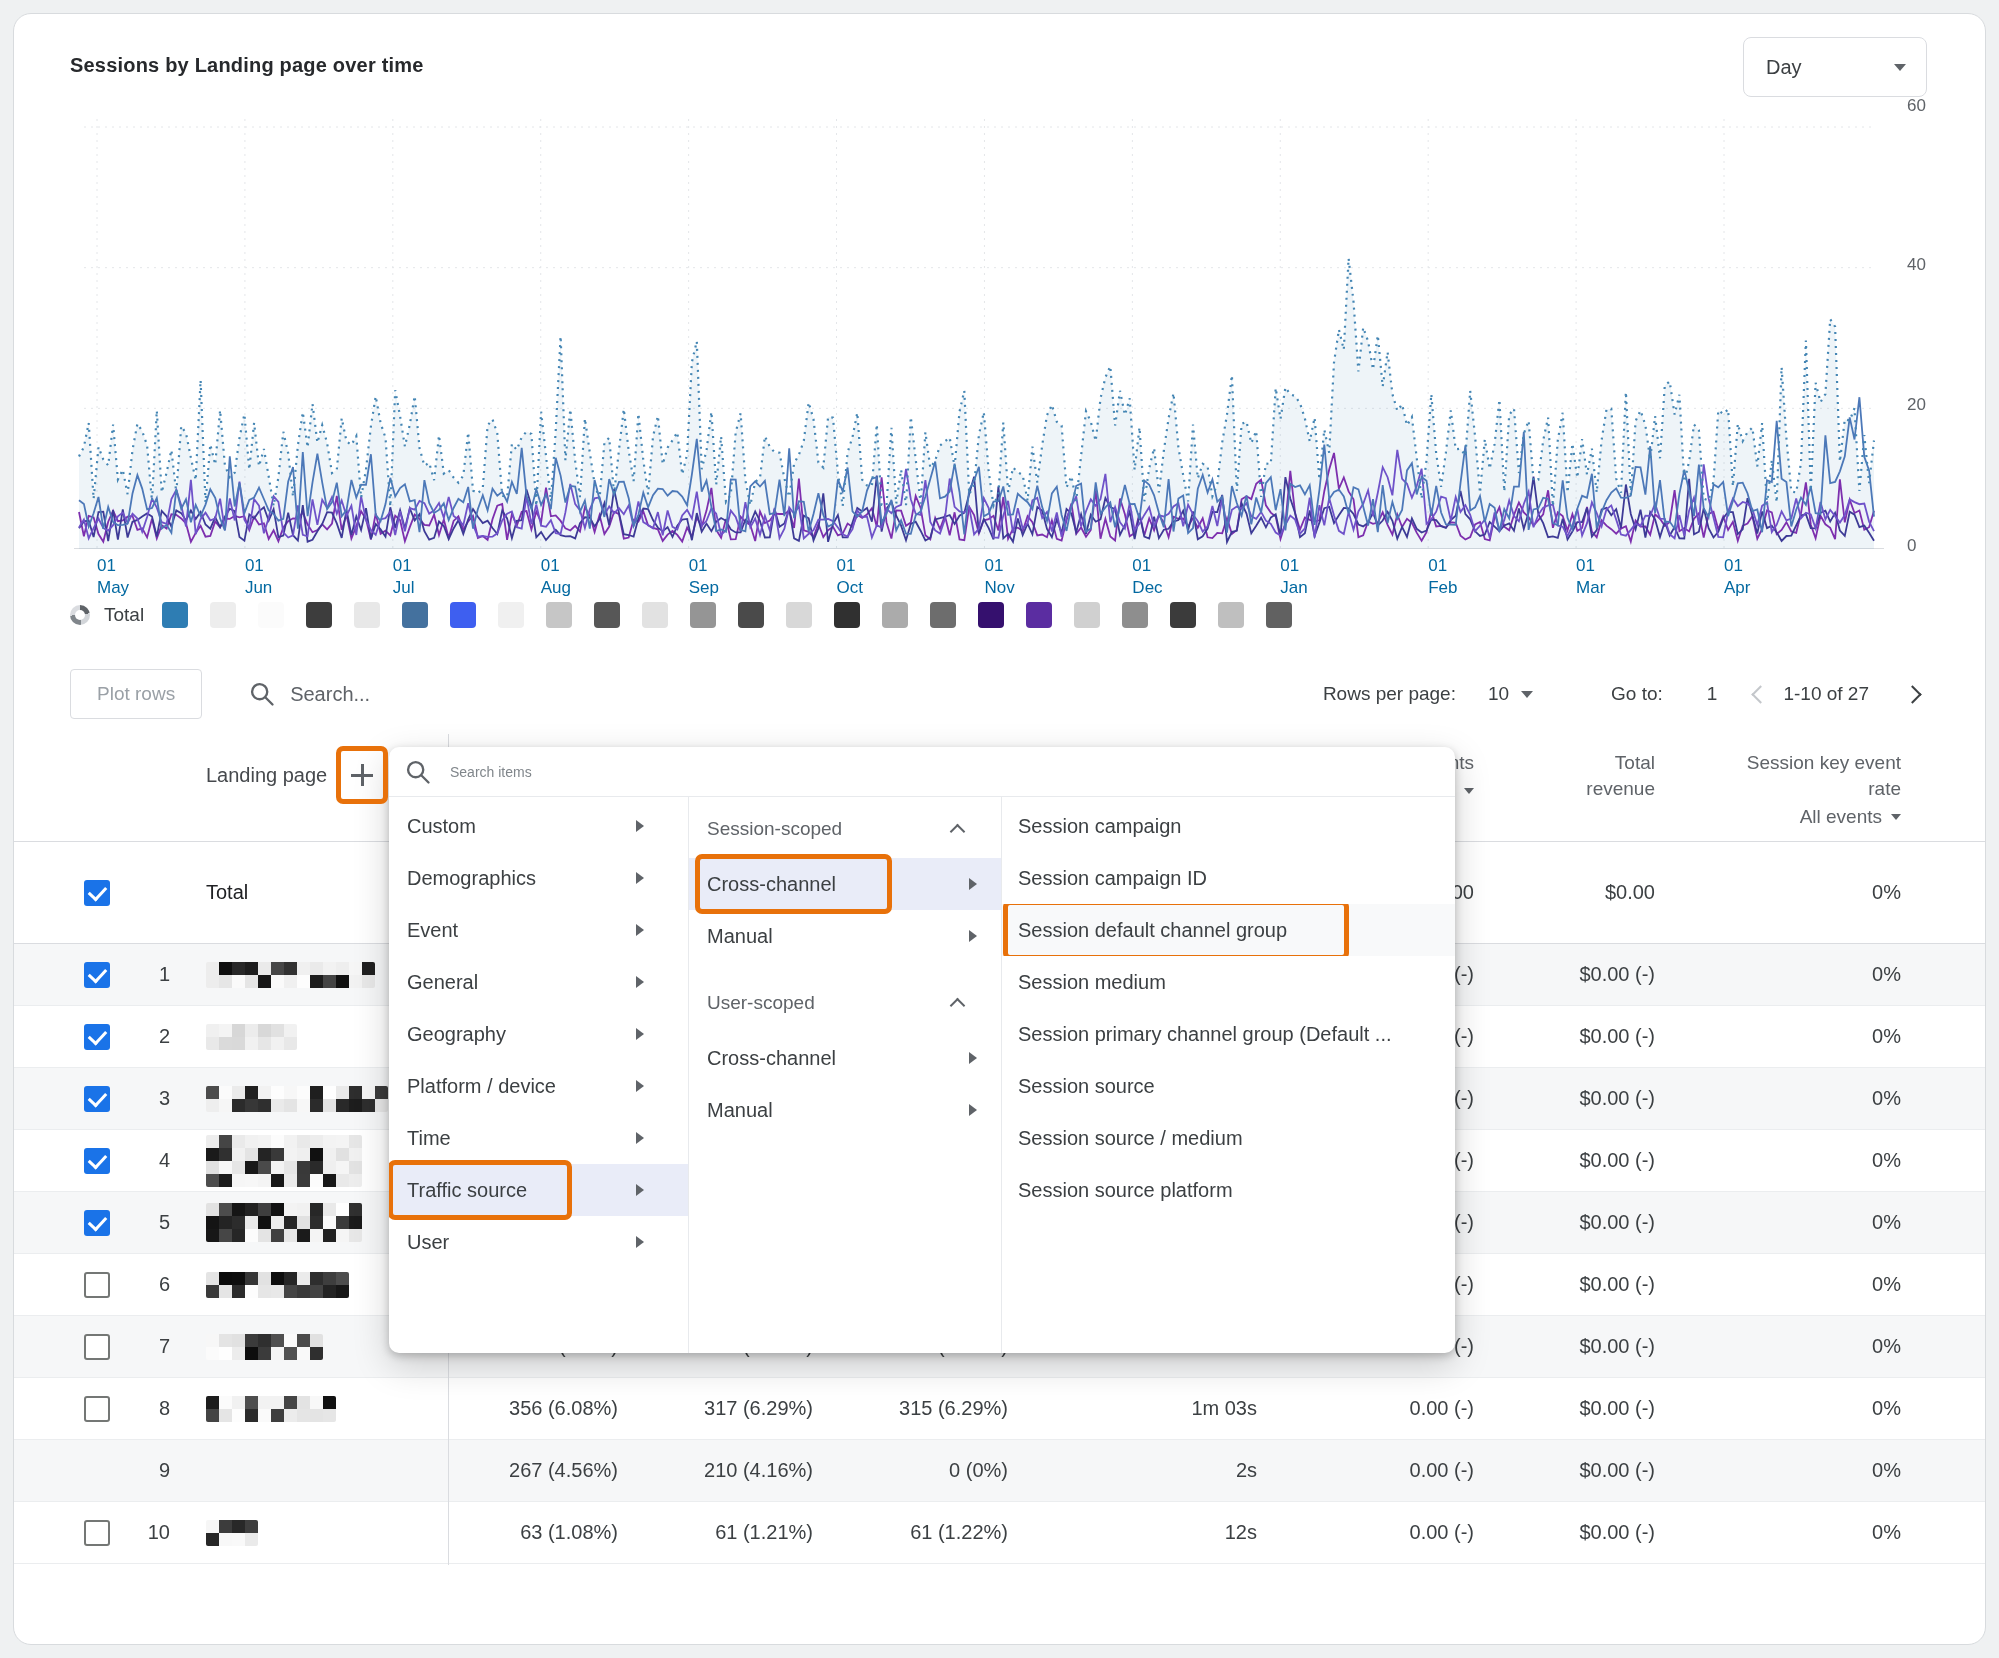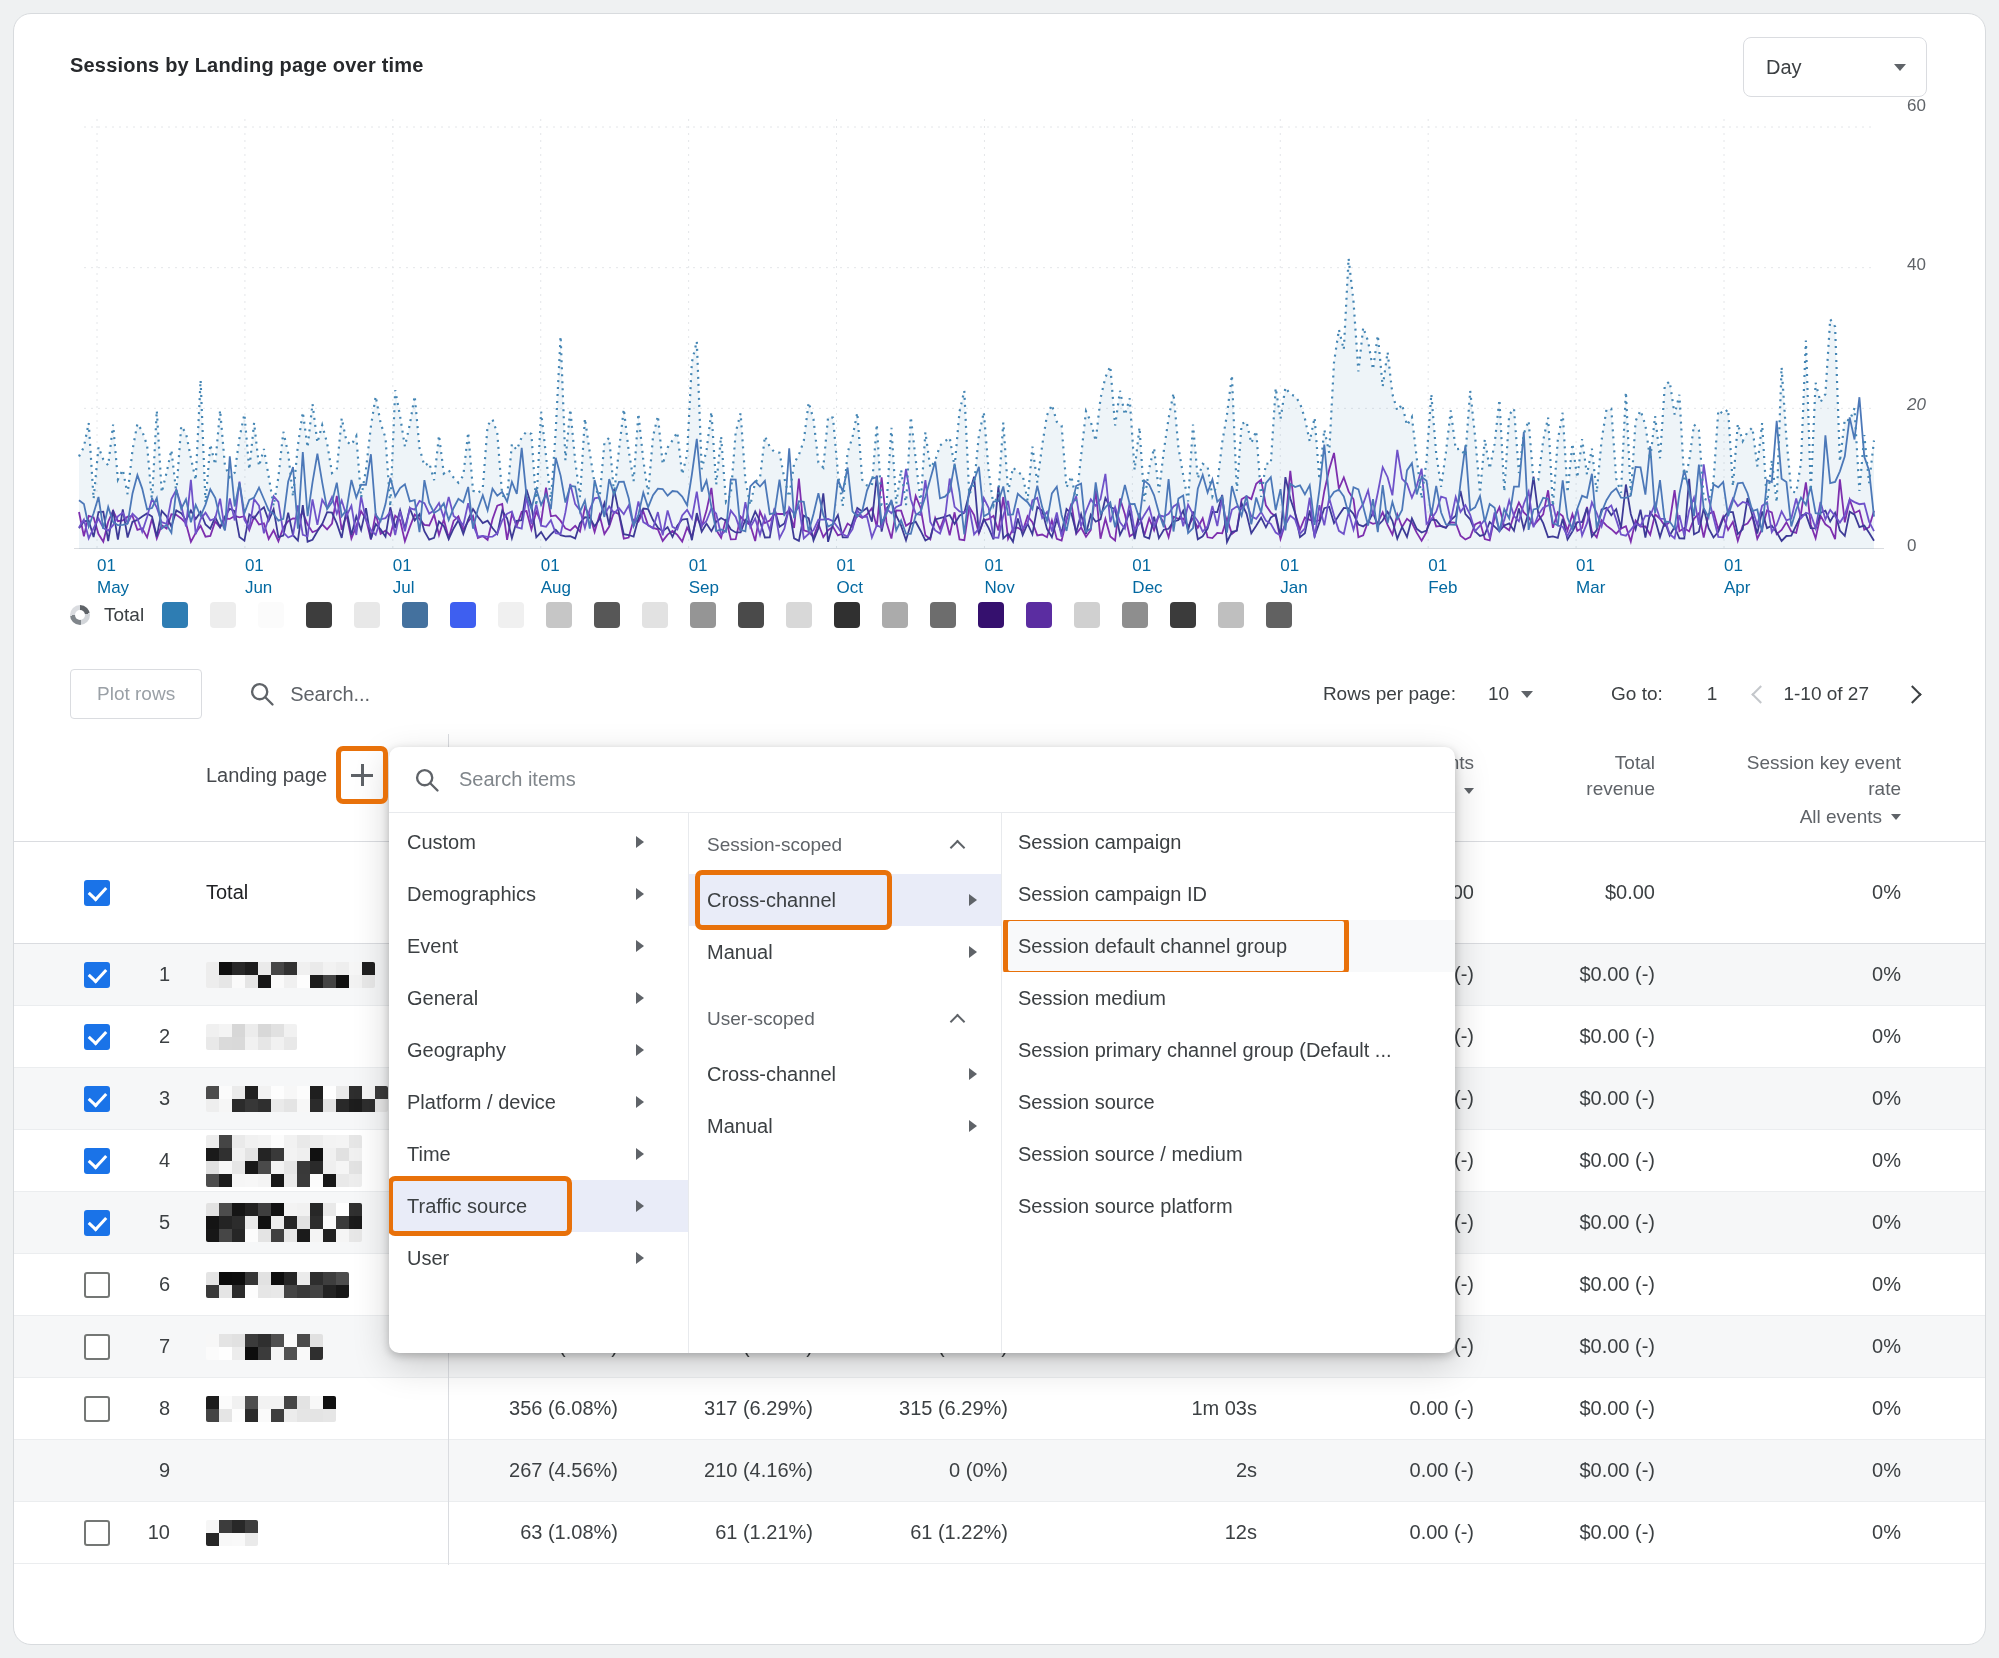--- a/index.html
+++ b/index.html
@@ -73,21 +73,21 @@
   .cb.ind::after{content:"";position:absolute;left:5px;top:11px;width:16px;height:4px;background:#fff;border-radius:1px}
 
   
   .pluswrap{position:relative;margin-left:20px;display:inline-flex}
   .plus-btn{width:30px;height:30px;position:relative;cursor:pointer}
   .plus-btn::before{content:"";position:absolute;left:13.5px;top:4px;width:3px;height:22px;background:#5f6368}
   .plus-btn::after{content:"";position:absolute;left:4px;top:13.5px;width:22px;height:3px;background:#5f6368}
 
   
   .menu{position:absolute;left:375px;top:733px;width:1066px;height:606px;background:#fff;border-radius:10px;box-shadow:0 3px 8px rgba(0,0,0,.22),0 12px 36px rgba(0,0,0,.18);z-index:10;display:flex;flex-direction:column;overflow:hidden}
-  .menu-search{height:66px;flex:none;display:flex;align-items:center;gap:18px;padding:0 24px;border-bottom:1px solid #e8eaed;color:#80868b;font-size:20px;cursor:text}
+  .menu-search{height:50px;flex:none;display:flex;align-items:center;gap:18px;padding:0 15px;border-bottom:1px solid #e8eaed;color:#80868b;font-size:14px;cursor:text}
   .panels{flex:1;display:flex;min-height:0}
   .pnl{padding-top:3px}
   .p1{width:300px;border-right:1px solid #e8eaed}
   .p2{width:313px;border-right:1px solid #e8eaed}
   .p3{flex:1}
   .mi{height:52px;display:flex;align-items:center;padding:0 44px 0 18px;font-size:20px;color:#3c4043;position:relative;white-space:nowrap;cursor:pointer}
   .p2 .mi{padding-right:24px}
   .p3 .mi{padding:0 16px;overflow:hidden}
   .mi .lbl{flex:1;overflow:hidden;text-overflow:ellipsis}
   .mi.sel{background:#e9ecf8}
@@ -136,21 +136,21 @@
       <polygon points="5.0,343.4 9.9,333.9 14.7,310.0 19.6,385.9 24.5,334.0 29.3,346.5 34.2,352.4 39.1,311.6 43.9,366.6 48.8,356.7 53.6,381.2 58.5,337.0 63.4,310.7 68.2,318.1 73.1,332.4 78.0,388.3 82.8,297.5 87.7,379.4 92.6,359.6 97.4,337.0 102.3,379.7 107.2,313.0 112.0,320.3 116.9,344.8 121.7,367.2 126.6,267.1 131.5,389.4 136.3,331.3 141.2,351.6 146.1,297.2 150.9,352.5 155.8,364.2 160.7,359.6 165.5,324.8 170.4,301.2 175.3,356.6 180.1,309.8 185.0,353.3 189.9,336.0 194.7,363.5 199.6,393.0 204.4,364.1 209.3,318.8 214.2,340.2 219.0,383.6 223.9,332.5 228.8,299.1 233.6,334.4 238.5,290.8 243.4,329.7 248.2,312.2 253.1,330.1 258.0,360.0 262.8,356.7 267.7,305.2 272.5,328.4 277.4,332.0 282.3,323.1 287.1,384.7 292.0,356.3 296.9,313.4 301.7,283.3 306.6,310.1 311.5,324.8 316.3,393.7 321.2,277.3 326.1,303.3 330.9,333.5 335.8,311.6 340.7,282.9 345.5,335.1 350.4,352.7 355.2,349.8 360.1,367.2 365.0,322.3 369.8,360.5 374.7,357.1 379.6,364.6 384.4,369.7 389.3,362.6 394.2,319.4 399.0,377.6 403.9,380.4 408.8,374.8 413.6,312.5 418.5,306.3 423.3,320.5 428.2,382.7 433.1,384.2 437.9,330.9 442.8,336.9 447.7,324.2 452.5,318.6 457.4,320.9 462.3,393.0 467.1,298.7 472.0,342.6 476.9,388.3 481.7,318.1 486.6,223.2 491.4,347.3 496.3,296.3 501.2,348.2 506.0,384.1 510.9,305.4 515.8,339.6 520.6,371.0 525.5,386.2 530.4,329.8 535.2,324.8 540.1,380.8 545.0,336.8 549.8,296.0 554.7,337.8 559.6,368.3 564.4,300.7 569.3,347.1 574.1,381.3 579.0,323.7 583.9,302.8 588.7,351.3 593.6,334.6 598.5,327.3 603.3,319.2 608.2,361.4 613.1,341.3 617.9,249.0 622.8,228.3 627.7,356.1 632.5,337.6 637.4,298.7 642.2,371.7 647.1,323.4 652.0,388.9 656.8,381.7 661.7,319.3 666.6,300.3 671.4,367.5 676.3,392.2 681.2,369.0 686.0,365.0 690.9,323.3 695.8,333.7 700.6,339.4 705.5,339.8 710.4,365.5 715.2,384.0 720.1,350.4 724.9,341.8 729.8,327.8 734.7,289.4 739.5,306.3 744.4,349.6 749.3,354.5 754.1,303.9 759.0,304.6 763.9,359.7 768.7,393.1 773.6,339.4 778.5,324.1 783.3,299.7 788.2,366.7 793.0,372.4 797.9,373.0 802.8,311.4 807.6,391.7 812.5,392.6 817.4,314.7 822.2,390.8 827.1,356.6 832.0,392.2 836.8,304.0 841.7,346.3 846.6,390.6 851.4,319.2 856.3,354.9 861.2,347.5 866.0,332.7 870.9,328.4 875.7,324.6 880.6,353.9 885.5,298.7 890.3,277.8 895.2,381.3 900.1,371.9 904.9,322.0 909.8,299.1 914.7,358.6 919.5,392.6 924.4,380.7 929.3,309.4 934.1,379.0 939.0,354.5 943.8,359.1 948.7,362.2 953.6,387.8 958.4,333.7 963.3,369.5 968.2,332.2 973.0,302.1 977.9,291.8 982.8,308.8 987.6,312.6 992.5,374.5 997.4,363.2 1002.2,388.1 1007.1,342.8 1012.0,298.3 1016.8,308.8 1021.7,328.0 1026.5,285.5 1031.4,264.3 1036.3,253.2 1041.1,312.5 1046.0,277.8 1050.9,302.0 1055.7,285.4 1060.6,356.9 1065.5,314.3 1070.3,388.3 1075.2,355.1 1080.1,335.0 1084.9,379.3 1089.8,338.0 1094.6,305.2 1099.5,280.1 1104.4,334.4 1109.2,362.3 1114.1,388.4 1119.0,311.6 1123.8,365.4 1128.7,350.8 1133.6,353.6 1138.4,383.2 1143.3,371.2 1148.2,329.4 1153.0,301.6 1157.9,262.2 1162.8,378.0 1167.6,310.9 1172.5,308.6 1177.3,330.1 1182.2,317.9 1187.1,383.9 1191.9,350.6 1196.8,350.9 1201.7,275.0 1206.5,305.9 1211.4,274.4 1216.3,281.4 1221.1,283.0 1226.0,290.3 1230.9,305.5 1235.7,328.3 1240.6,304.6 1245.4,366.7 1250.3,316.6 1255.2,339.7 1260.0,249.5 1264.9,216.5 1269.8,236.6 1274.6,145.4 1279.5,188.6 1284.4,258.5 1289.2,214.5 1294.1,228.2 1299.0,256.5 1303.8,222.2 1308.7,273.5 1313.6,239.1 1318.4,281.1 1323.3,297.7 1328.1,291.3 1333.0,312.4 1337.9,304.0 1342.7,344.8 1347.6,385.8 1352.5,347.3 1357.3,281.1 1362.2,340.6 1367.1,373.9 1371.9,339.5 1376.8,297.4 1381.7,336.3 1386.5,335.6 1391.4,342.6 1396.2,277.8 1401.1,323.6 1406.0,380.0 1410.8,326.3 1415.7,355.8 1420.6,330.9 1425.4,286.6 1430.3,378.6 1435.2,301.9 1440.0,295.6 1444.9,360.0 1449.8,320.8 1454.6,307.7 1459.5,367.6 1464.3,366.7 1469.2,327.3 1474.1,304.5 1478.9,393.3 1483.8,327.2 1488.7,299.8 1493.5,379.6 1498.4,330.6 1503.3,364.9 1508.1,326.1 1513.0,361.6 1517.9,335.7 1522.7,379.6 1527.6,327.1 1532.5,296.4 1537.3,295.8 1542.2,365.6 1547.0,379.6 1551.9,279.0 1556.8,382.1 1561.6,308.1 1566.5,297.5 1571.4,312.1 1576.2,346.7 1581.1,303.1 1586.0,345.3 1590.8,272.2 1595.7,268.4 1600.6,301.6 1605.4,281.7 1610.3,369.0 1615.1,348.5 1620.0,311.5 1624.9,317.2 1629.7,385.6 1634.6,387.5 1639.5,368.6 1644.3,297.3 1649.2,301.0 1654.1,296.3 1658.9,373.4 1663.8,310.8 1668.7,328.1 1673.5,319.2 1678.4,314.6 1683.3,353.5 1688.1,310.0 1693.0,391.8 1697.8,347.0 1702.7,389.5 1707.6,254.1 1712.4,325.0 1717.3,378.5 1722.2,379.5 1727.0,349.7 1731.9,227.5 1736.8,377.4 1741.6,269.7 1746.5,289.1 1751.4,281.1 1756.2,206.2 1761.1,213.7 1765.9,348.8 1770.8,306.3 1775.7,307.5 1780.5,295.2 1785.4,378.0 1790.3,322.1 1795.1,370.2 1800.0,327.5 1800,436 5,436" fill="rgba(69,134,180,0.09)"></polygon>
       <polyline points="5.0,399.0 9.9,423.3 14.7,402.8 19.6,404.4 24.5,421.1 29.3,428.8 34.2,408.7 39.1,397.6 43.9,408.2 48.8,407.5 53.6,403.7 58.5,402.9 63.4,416.8 68.2,415.3 73.1,424.4 78.0,405.7 82.8,425.4 87.7,412.2 92.6,415.6 97.4,401.2 102.3,401.8 107.2,405.4 112.0,410.5 116.9,428.8 121.7,419.9 126.6,412.8 131.5,423.7 136.3,423.0 141.2,408.4 146.1,414.4 150.9,405.5 155.8,405.9 160.7,403.0 165.5,404.4 170.4,403.2 175.3,417.1 180.1,403.8 185.0,411.5 189.9,410.3 194.7,425.9 199.6,417.3 204.4,428.4 209.3,414.4 214.2,408.2 219.0,405.3 223.9,405.7 228.8,399.4 233.6,411.6 238.5,419.2 243.4,417.0 248.2,411.4 253.1,416.3 258.0,410.5 262.8,383.0 267.7,416.9 272.5,401.7 277.4,425.6 282.3,413.3 287.1,398.2 292.0,406.0 296.9,426.5 301.7,400.5 306.6,420.8 311.5,417.7 316.3,422.4 321.2,402.7 326.1,407.2 330.9,428.3 335.8,414.1 340.7,401.5 345.5,406.2 350.4,411.8 355.2,412.5 360.1,401.6 365.0,422.0 369.8,406.6 374.7,424.8 379.6,407.9 384.4,403.3 389.3,416.8 394.2,408.4 399.0,403.0 403.9,425.0 408.8,423.0 413.6,427.0 418.5,406.2 423.3,392.6 428.2,391.0 433.1,426.8 437.9,401.0 442.8,412.8 447.7,398.9 452.5,398.0 457.4,416.5 462.3,398.5 467.1,409.2 472.0,374.6 476.9,403.3 481.7,402.4 486.6,407.9 491.4,415.4 496.3,417.5 501.2,412.9 506.0,418.6 510.9,394.2 515.8,402.6 520.6,419.1 525.5,402.1 530.4,421.0 535.2,413.5 540.1,398.8 545.0,401.2 549.8,425.7 554.7,424.5 559.6,406.6 564.4,408.5 569.3,398.3 574.1,412.3 579.0,414.8 583.9,416.3 588.7,427.9 593.6,421.6 598.5,418.0 603.3,421.9 608.2,428.5 613.1,414.5 617.9,423.7 622.8,404.6 627.7,413.7 632.5,397.6 637.4,374.9 642.2,417.0 647.1,424.7 652.0,406.1 656.8,426.3 661.7,426.1 666.6,403.6 671.4,409.0 676.3,412.0 681.2,428.1 686.0,398.4 690.9,410.0 695.8,407.6 700.6,400.7 705.5,401.0 710.4,401.0 715.2,397.6 720.1,415.0 724.9,365.5 729.8,417.4 734.7,418.9 739.5,424.1 744.4,410.8 749.3,424.1 754.1,417.2 759.0,413.8 763.9,422.4 768.7,420.6 773.6,410.6 778.5,413.9 783.3,401.7 788.2,404.8 793.0,401.4 797.9,395.3 802.8,413.8 807.6,364.4 812.5,409.4 817.4,425.5 822.2,397.5 827.1,397.7 832.0,412.8 836.8,409.4 841.7,383.0 846.6,395.0 851.4,422.3 856.3,426.3 861.2,404.8 866.0,416.1 870.9,402.5 875.7,422.2 880.6,399.3 885.5,426.5 890.3,427.2 895.2,393.8 900.1,402.0 904.9,420.4 909.8,407.3 914.7,406.1 919.5,402.8 924.4,417.5 929.3,384.0 934.1,425.8 939.0,415.7 943.8,414.6 948.7,418.1 953.6,403.1 958.4,409.3 963.3,422.4 968.2,421.5 973.0,424.2 977.9,407.3 982.8,425.9 987.6,427.5 992.5,407.5 997.4,390.6 1002.2,420.8 1007.1,414.5 1012.0,423.7 1016.8,416.9 1021.7,377.4 1026.5,425.7 1031.4,405.9 1036.3,423.4 1041.1,427.5 1046.0,385.6 1050.9,401.2 1055.7,423.2 1060.6,420.1 1065.5,400.3 1070.3,422.4 1075.2,405.4 1080.1,417.3 1084.9,402.1 1089.8,409.4 1094.6,424.2 1099.5,403.7 1104.4,405.8 1109.2,405.5 1114.1,413.4 1119.0,405.3 1123.8,414.7 1128.7,405.3 1133.6,424.3 1138.4,425.1 1143.3,419.9 1148.2,420.3 1153.0,405.0 1157.9,420.9 1162.8,417.0 1167.6,386.3 1172.5,383.3 1177.3,386.1 1182.2,370.8 1187.1,366.6 1191.9,392.3 1196.8,399.6 1201.7,403.6 1206.5,425.9 1211.4,410.0 1216.3,357.8 1221.1,400.2 1226.0,416.5 1230.9,404.4 1235.7,406.8 1240.6,408.3 1245.4,407.3 1250.3,378.2 1255.2,356.5 1260.0,339.9 1264.9,375.8 1269.8,364.5 1274.6,378.4 1279.5,386.2 1284.4,424.2 1289.2,422.4 1294.1,408.5 1299.0,410.8 1303.8,409.5 1308.7,399.3 1313.6,411.8 1318.4,421.7 1323.3,401.5 1328.1,414.0 1333.0,405.9 1337.9,409.9 1342.7,419.6 1347.6,427.8 1352.5,419.2 1357.3,397.7 1362.2,413.5 1367.1,412.9 1371.9,414.5 1376.8,409.3 1381.7,409.8 1386.5,422.6 1391.4,426.5 1396.2,424.0 1401.1,411.5 1406.0,409.0 1410.8,426.1 1415.7,427.3 1420.6,404.4 1425.4,394.2 1430.3,413.7 1435.2,417.3 1440.0,401.9 1444.9,389.4 1449.8,399.4 1454.6,404.0 1459.5,412.6 1464.3,407.1 1469.2,401.3 1474.1,377.3 1478.9,414.8 1483.8,399.2 1488.7,403.0 1493.5,417.5 1498.4,401.2 1503.3,417.8 1508.1,414.9 1513.0,393.9 1517.9,418.7 1522.7,424.3 1527.6,407.3 1532.5,412.6 1537.3,416.2 1542.2,420.7 1547.0,415.6 1551.9,413.2 1556.8,428.5 1561.6,407.6 1566.5,413.6 1571.4,413.5 1576.2,421.8 1581.1,401.4 1586.0,405.7 1590.8,412.9 1595.7,409.0 1600.6,377.2 1605.4,418.3 1610.3,415.1 1615.1,418.4 1620.0,405.7 1624.9,400.3 1629.7,424.6 1634.6,401.0 1639.5,398.8 1644.3,416.5 1649.2,403.6 1654.1,417.0 1658.9,408.8 1663.8,427.8 1668.7,412.8 1673.5,410.5 1678.4,403.0 1683.3,425.7 1688.1,416.0 1693.0,397.5 1697.8,399.3 1702.7,421.1 1707.6,416.9 1712.4,409.2 1717.3,418.4 1722.2,419.8 1727.0,400.2 1731.9,369.3 1736.8,411.7 1741.6,425.2 1746.5,402.8 1751.4,411.3 1756.2,414.9 1761.1,426.1 1765.9,366.4 1770.8,409.4 1775.7,386.8 1780.5,400.0 1785.4,397.5 1790.3,416.7 1795.1,414.2 1800.0,397.7" fill="none" stroke="#7d2fae" stroke-width="1.8"></polyline>
       <polyline points="5.0,415.3 9.9,408.4 14.7,407.6 19.6,424.0 24.5,399.0 29.3,398.6 34.2,428.0 39.1,397.1 43.9,426.7 48.8,396.3 53.6,424.5 58.5,408.8 63.4,406.9 68.2,403.5 73.1,400.4 78.0,403.5 82.8,423.5 87.7,397.9 92.6,403.3 97.4,413.7 102.3,397.4 107.2,400.1 112.0,407.4 116.9,397.5 121.7,406.0 126.6,399.0 131.5,411.5 136.3,415.7 141.2,404.2 146.1,414.1 150.9,403.7 155.8,395.8 160.7,398.2 165.5,424.1 170.4,427.7 175.3,401.4 180.1,405.5 185.0,398.4 189.9,394.3 194.7,407.5 199.6,396.1 204.4,424.1 209.3,422.6 214.2,399.7 219.0,422.2 223.9,427.5 228.8,392.0 233.6,428.7 238.5,426.8 243.4,418.3 248.2,411.1 253.1,399.2 258.0,399.7 262.8,410.4 267.7,424.9 272.5,396.7 277.4,422.1 282.3,403.4 287.1,417.1 292.0,395.1 296.9,425.9 301.7,411.1 306.6,416.4 311.5,423.7 316.3,394.3 321.2,415.0 326.1,397.2 330.9,415.5 335.8,395.5 340.7,407.4 345.5,401.3 350.4,418.2 355.2,426.6 360.1,424.9 365.0,408.5 369.8,413.0 374.7,426.2 379.6,415.5 384.4,407.2 389.3,420.9 394.2,406.4 399.0,396.0 403.9,403.7 408.8,410.1 413.6,407.7 418.5,415.0 423.3,421.0 428.2,397.6 433.1,405.4 437.9,425.1 442.8,407.8 447.7,407.1 452.5,376.5 457.4,392.7 462.3,424.3 467.1,419.1 472.0,427.1 476.9,421.4 481.7,416.9 486.6,422.2 491.4,423.4 496.3,423.2 501.2,425.4 506.0,410.3 510.9,404.3 515.8,404.6 520.6,413.4 525.5,406.2 530.4,390.1 535.2,412.2 540.1,376.1 545.0,400.1 549.8,421.1 554.7,422.0 559.6,423.6 564.4,405.2 569.3,395.5 574.1,396.1 579.0,407.0 583.9,414.6 588.7,418.2 593.6,414.2 598.5,423.9 603.3,412.7 608.2,406.5 613.1,405.9 617.9,427.2 622.8,400.1 627.7,418.7 632.5,410.6 637.4,418.3 642.2,408.7 647.1,405.0 652.0,407.8 656.8,416.4 661.7,419.4 666.6,419.3 671.4,406.7 676.3,410.6 681.2,398.4 686.0,408.1 690.9,424.5 695.8,424.4 700.6,396.2 705.5,413.8 710.4,410.5 715.2,395.8 720.1,425.4 724.9,427.9 729.8,402.6 734.7,405.3 739.5,427.4 744.4,415.3 749.3,380.3 754.1,428.8 759.0,411.1 763.9,402.0 768.7,424.4 773.6,424.3 778.5,409.5 783.3,394.9 788.2,398.4 793.0,395.0 797.9,408.7 802.8,362.6 807.6,418.6 812.5,395.9 817.4,388.7 822.2,402.7 827.1,412.6 832.0,427.3 836.8,410.9 841.7,408.7 846.6,417.7 851.4,427.5 856.3,424.7 861.2,406.4 866.0,405.2 870.9,403.8 875.7,402.0 880.6,410.9 885.5,402.7 890.3,399.7 895.2,381.1 900.1,363.7 904.9,420.3 909.8,406.0 914.7,415.2 919.5,426.3 924.4,373.7 929.3,425.4 934.1,420.8 939.0,428.8 943.8,405.4 948.7,422.1 953.6,410.7 958.4,421.3 963.3,394.0 968.2,397.7 973.0,415.9 977.9,424.2 982.8,406.3 987.6,420.1 992.5,396.0 997.4,400.5 1002.2,419.3 1007.1,401.3 1012.0,420.7 1016.8,401.7 1021.7,408.7 1026.5,406.4 1031.4,385.0 1036.3,394.1 1041.1,396.2 1046.0,422.0 1050.9,412.0 1055.7,398.6 1060.6,426.1 1065.5,401.9 1070.3,423.7 1075.2,425.6 1080.1,403.8 1084.9,425.1 1089.8,416.7 1094.6,415.8 1099.5,408.6 1104.4,407.0 1109.2,397.7 1114.1,417.2 1119.0,398.4 1123.8,426.2 1128.7,423.3 1133.6,415.6 1138.4,399.0 1143.3,399.1 1148.2,381.9 1153.0,428.9 1157.9,418.8 1162.8,417.8 1167.6,390.2 1172.5,400.6 1177.3,420.3 1182.2,412.7 1187.1,404.7 1191.9,414.3 1196.8,404.5 1201.7,401.2 1206.5,423.1 1211.4,364.1 1216.3,385.5 1221.1,399.9 1226.0,424.1 1230.9,420.3 1235.7,397.4 1240.6,423.0 1245.4,409.6 1250.3,395.2 1255.2,393.9 1260.0,410.1 1264.9,402.2 1269.8,394.9 1274.6,395.3 1279.5,401.0 1284.4,411.5 1289.2,413.4 1294.1,409.7 1299.0,399.6 1303.8,412.6 1308.7,407.5 1313.6,398.8 1318.4,407.8 1323.3,425.7 1328.1,413.9 1333.0,423.9 1337.9,405.5 1342.7,415.8 1347.6,419.5 1352.5,417.5 1357.3,406.5 1362.2,407.1 1367.1,413.2 1371.9,415.0 1376.8,407.0 1381.7,402.8 1386.5,378.0 1391.4,401.1 1396.2,406.3 1401.1,418.3 1406.0,422.9 1410.8,421.6 1415.7,409.0 1420.6,413.7 1425.4,418.1 1430.3,412.4 1435.2,410.3 1440.0,417.8 1444.9,395.4 1449.8,415.9 1454.6,399.4 1459.5,363.6 1464.3,401.0 1469.2,410.1 1474.1,424.2 1478.9,423.4 1483.8,424.9 1488.7,405.8 1493.5,426.4 1498.4,418.5 1503.3,409.2 1508.1,409.1 1513.0,395.0 1517.9,423.6 1522.7,417.0 1527.6,396.5 1532.5,394.8 1537.3,402.2 1542.2,396.1 1547.0,415.0 1551.9,371.5 1556.8,401.0 1561.6,416.1 1566.5,396.7 1571.4,424.5 1576.2,399.0 1581.1,406.4 1586.0,424.0 1590.8,408.8 1595.7,422.5 1600.6,414.0 1605.4,425.3 1610.3,425.5 1615.1,365.9 1620.0,421.3 1624.9,418.7 1629.7,395.2 1634.6,415.2 1639.5,424.5 1644.3,418.7 1649.2,405.3 1654.1,398.9 1658.9,399.2 1663.8,421.1 1668.7,416.4 1673.5,385.2 1678.4,402.5 1683.3,420.5 1688.1,398.4 1693.0,415.1 1697.8,412.7 1702.7,419.4 1707.6,427.9 1712.4,423.0 1717.3,422.7 1722.2,412.3 1727.0,402.6 1731.9,401.1 1736.8,415.1 1741.6,415.3 1746.5,399.8 1751.4,397.6 1756.2,408.6 1761.1,399.9 1765.9,417.5 1770.8,422.9 1775.7,398.7 1780.5,401.7 1785.4,414.1 1790.3,412.6 1795.1,419.8 1800.0,427.8" fill="none" stroke="#3d3a96" stroke-width="1.8"></polyline>
       <polyline points="5.0,414.5 9.9,406.6 14.7,425.3 19.6,415.1 24.5,405.6 29.3,415.2 34.2,417.6 39.1,412.2 43.9,403.3 48.8,399.6 53.6,410.1 58.5,400.7 63.4,405.6 68.2,418.7 73.1,404.1 78.0,385.6 82.8,394.6 87.7,409.2 92.6,410.9 97.4,386.1 102.3,376.8 107.2,392.3 112.0,413.5 116.9,366.9 121.7,421.2 126.6,406.2 131.5,399.7 136.3,407.3 141.2,405.5 146.1,385.7 150.9,417.2 155.8,385.5 160.7,407.5 165.5,368.5 170.4,406.8 175.3,415.3 180.1,386.2 185.0,392.7 189.9,420.3 194.7,404.8 199.6,383.3 204.4,388.9 209.3,419.4 214.2,424.5 219.0,422.3 223.9,392.5 228.8,421.8 233.6,423.3 238.5,386.3 243.4,411.8 248.2,386.7 253.1,394.9 258.0,384.1 262.8,400.7 267.7,387.6 272.5,402.8 277.4,392.7 282.3,422.0 287.1,383.3 292.0,407.1 296.9,416.9 301.7,421.8 306.6,406.4 311.5,405.1 316.3,398.8 321.2,422.0 326.1,398.3 330.9,418.2 335.8,395.2 340.7,396.7 345.5,387.9 350.4,390.2 355.2,400.6 360.1,397.6 365.0,390.0 369.8,404.8 374.7,383.9 379.6,403.0 384.4,406.4 389.3,412.2 394.2,390.1 399.0,411.7 403.9,423.7 408.8,423.0 413.6,423.8 418.5,423.7 423.3,420.3 428.2,407.4 433.1,400.7 437.9,398.5 442.8,414.2 447.7,415.6 452.5,383.6 457.4,411.1 462.3,391.5 467.1,412.7 472.0,413.8 476.9,407.1 481.7,420.1 486.6,421.0 491.4,399.4 496.3,370.9 501.2,391.1 506.0,397.3 510.9,415.1 515.8,396.2 520.6,385.4 525.5,384.3 530.4,402.0 535.2,393.4 540.1,400.3 545.0,395.1 549.8,401.2 554.7,392.4 559.6,413.2 564.4,388.4 569.3,409.1 574.1,412.0 579.0,415.3 583.9,399.1 588.7,422.2 593.6,397.5 598.5,413.9 603.3,416.4 608.2,402.4 613.1,396.9 617.9,405.6 622.8,378.6 627.7,412.8 632.5,407.8 637.4,395.3 642.2,400.7 647.1,421.8 652.0,417.3 656.8,397.6 661.7,404.0 666.6,418.4 671.4,389.1 676.3,414.2 681.2,405.5 686.0,421.9 690.9,403.0 695.8,417.4 700.6,394.9 705.5,425.2 710.4,415.7 715.2,394.4 720.1,400.8 724.9,393.2 729.8,425.4 734.7,420.8 739.5,417.2 744.4,406.6 749.3,406.5 754.1,406.0 759.0,408.1 763.9,414.5 768.7,421.2 773.6,423.5 778.5,416.2 783.3,397.3 788.2,403.9 793.0,403.5 797.9,424.4 802.8,412.2 807.6,414.6 812.5,395.8 817.4,400.1 822.2,393.9 827.1,391.9 832.0,355.8 836.8,386.2 841.7,400.8 846.6,402.0 851.4,367.1 856.3,408.9 861.2,417.4 866.0,420.5 870.9,406.0 875.7,365.5 880.6,393.8 885.5,398.5 890.3,399.5 895.2,394.1 900.1,421.4 904.9,415.7 909.8,385.2 914.7,395.1 919.5,424.4 924.4,424.7 929.3,402.4 934.1,387.8 939.0,420.0 943.8,395.1 948.7,415.6 953.6,410.3 958.4,387.3 963.3,384.9 968.2,404.9 973.0,398.9 977.9,418.5 982.8,399.5 987.6,423.7 992.5,405.0 997.4,393.2 1002.2,383.5 1007.1,413.6 1012.0,398.2 1016.8,386.4 1021.7,392.8 1026.5,386.1 1031.4,360.8 1036.3,409.2 1041.1,394.0 1046.0,409.3 1050.9,415.6 1055.7,389.8 1060.6,417.3 1065.5,410.6 1070.3,401.9 1075.2,394.1 1080.1,413.0 1084.9,402.4 1089.8,403.5 1094.6,400.8 1099.5,393.5 1104.4,390.3 1109.2,413.4 1114.1,391.6 1119.0,401.4 1123.8,408.1 1128.7,418.6 1133.6,413.3 1138.4,393.0 1143.3,413.0 1148.2,385.0 1153.0,416.3 1157.9,396.7 1162.8,393.6 1167.6,395.6 1172.5,390.1 1177.3,403.3 1182.2,405.8 1187.1,398.9 1191.9,407.7 1196.8,410.8 1201.7,419.5 1206.5,422.5 1211.4,411.7 1216.3,402.6 1221.1,406.6 1226.0,420.7 1230.9,415.3 1235.7,384.7 1240.6,424.7 1245.4,392.2 1250.3,412.4 1255.2,385.1 1260.0,402.5 1264.9,417.8 1269.8,421.0 1274.6,399.1 1279.5,416.8 1284.4,398.4 1289.2,390.8 1294.1,377.3 1299.0,403.0 1303.8,379.7 1308.7,354.2 1313.6,364.2 1318.4,382.3 1323.3,336.8 1328.1,365.8 1333.0,370.8 1337.9,384.8 1342.7,373.1 1347.6,355.7 1352.5,410.9 1357.3,406.2 1362.2,398.7 1367.1,383.6 1371.9,385.1 1376.8,407.6 1381.7,384.0 1386.5,399.0 1391.4,392.2 1396.2,401.8 1401.1,418.3 1406.0,412.7 1410.8,406.7 1415.7,424.8 1420.6,399.5 1425.4,417.9 1430.3,407.3 1435.2,387.4 1440.0,403.1 1444.9,408.3 1449.8,391.0 1454.6,378.6 1459.5,414.3 1464.3,401.8 1469.2,394.6 1474.1,392.4 1478.9,391.5 1483.8,412.6 1488.7,413.7 1493.5,423.1 1498.4,412.6 1503.3,396.0 1508.1,422.4 1513.0,410.2 1517.9,389.4 1522.7,400.0 1527.6,413.3 1532.5,396.2 1537.3,392.4 1542.2,406.6 1547.0,421.5 1551.9,422.7 1556.8,416.9 1561.6,410.6 1566.5,413.0 1571.4,402.6 1576.2,402.9 1581.1,390.7 1586.0,405.7 1590.8,405.8 1595.7,421.3 1600.6,425.3 1605.4,402.1 1610.3,422.9 1615.1,397.7 1620.0,384.6 1624.9,411.8 1629.7,351.4 1634.6,385.5 1639.5,404.5 1644.3,423.8 1649.2,424.3 1654.1,398.5 1658.9,385.4 1663.8,393.1 1668.7,389.0 1673.5,390.4 1678.4,396.2 1683.3,412.0 1688.1,392.8 1693.0,389.4 1697.8,419.0 1702.7,411.7 1707.6,398.4 1712.4,407.4 1717.3,405.5 1722.2,385.5 1727.0,405.4 1731.9,399.7 1736.8,401.4 1741.6,415.3 1746.5,389.0 1751.4,406.3 1756.2,396.8 1761.1,403.1 1765.9,409.6 1770.8,402.0 1775.7,386.4 1780.5,389.1 1785.4,391.2 1790.3,390.5 1795.1,408.6 1800.0,418.2" fill="none" stroke="#6f52c9" stroke-width="1.8"></polyline>
       <polyline points="5.0,387.3 9.9,390.9 14.7,413.6 19.6,400.2 24.5,383.9 29.3,415.9 34.2,393.9 39.1,409.0 43.9,412.2 48.8,411.8 53.6,410.6 58.5,380.4 63.4,362.1 68.2,375.6 73.1,396.4 78.0,395.0 82.8,385.0 87.7,415.7 92.6,411.9 97.4,419.8 102.3,376.4 107.2,395.9 112.0,386.3 116.9,409.3 121.7,391.9 126.6,403.1 131.5,391.6 136.3,376.2 141.2,384.8 146.1,405.4 150.9,417.5 155.8,343.3 160.7,393.5 165.5,369.8 170.4,400.0 175.3,387.0 180.1,384.5 185.0,374.7 189.9,386.0 194.7,397.4 199.6,400.8 204.4,407.6 209.3,405.9 214.2,368.5 219.0,354.1 223.9,415.8 228.8,339.1 233.6,403.2 238.5,369.4 243.4,340.6 248.2,369.4 253.1,396.2 258.0,389.1 262.8,369.7 267.7,403.3 272.5,397.1 277.4,366.9 282.3,384.6 287.1,371.7 292.0,371.9 296.9,341.2 301.7,401.8 306.6,408.1 311.5,391.1 316.3,364.8 321.2,383.4 326.1,375.0 330.9,371.2 335.8,388.3 340.7,387.1 345.5,419.2 350.4,367.1 355.2,389.9 360.1,399.9 365.0,396.9 369.8,390.3 374.7,407.1 379.6,395.0 384.4,385.8 389.3,389.2 394.2,373.9 399.0,415.6 403.9,396.0 408.8,382.3 413.6,397.4 418.5,375.7 423.3,382.7 428.2,378.8 433.1,388.6 437.9,368.9 442.8,381.0 447.7,334.8 452.5,382.8 457.4,395.9 462.3,376.2 467.1,391.9 472.0,381.3 476.9,396.2 481.7,344.8 486.6,362.6 491.4,389.5 496.3,372.9 501.2,373.6 506.0,398.7 510.9,387.6 515.8,415.7 520.6,367.0 525.5,385.9 530.4,403.9 535.2,366.0 540.1,381.8 545.0,368.9 549.8,368.6 554.7,385.3 559.6,413.0 564.4,401.8 569.3,379.6 574.1,394.3 579.0,382.2 583.9,375.6 588.7,376.0 593.6,382.7 598.5,378.0 603.3,378.7 608.2,383.6 613.1,392.2 617.9,361.3 622.8,325.9 627.7,378.7 632.5,367.6 637.4,393.8 642.2,418.0 647.1,416.4 652.0,418.6 656.8,366.4 661.7,366.7 666.6,416.8 671.4,418.4 676.3,373.4 681.2,368.3 686.0,373.5 690.9,367.9 695.8,401.2 700.6,400.1 705.5,366.6 710.4,403.1 715.2,335.4 720.1,405.3 724.9,388.2 729.8,388.9 734.7,418.6 739.5,401.0 744.4,380.2 749.3,401.9 754.1,413.6 759.0,411.1 763.9,366.4 768.7,378.5 773.6,354.5 778.5,398.4 783.3,403.6 788.2,398.2 793.0,377.6 797.9,365.7 802.8,364.2 807.6,409.5 812.5,400.8 817.4,386.8 822.2,417.5 827.1,407.4 832.0,420.7 836.8,420.9 841.7,402.3 846.6,398.4 851.4,383.6 856.3,366.0 861.2,348.5 866.0,385.3 870.9,383.6 875.7,378.5 880.6,350.6 885.5,379.0 890.3,421.4 895.2,376.5 900.1,367.5 904.9,353.8 909.8,403.2 914.7,400.5 919.5,388.6 924.4,388.1 929.3,373.5 934.1,401.8 939.0,401.5 943.8,380.8 948.7,385.3 953.6,389.2 958.4,396.3 963.3,372.8 968.2,394.1 973.0,408.0 977.9,380.4 982.8,373.7 987.6,402.0 992.5,417.9 997.4,393.5 1002.2,372.8 1007.1,370.6 1012.0,418.6 1016.8,415.5 1021.7,369.4 1026.5,400.9 1031.4,394.4 1036.3,389.4 1041.1,414.4 1046.0,393.2 1050.9,371.9 1055.7,391.1 1060.6,390.9 1065.5,405.9 1070.3,367.6 1075.2,371.7 1080.1,382.3 1084.9,399.8 1089.8,414.3 1094.6,366.1 1099.5,418.5 1104.4,385.6 1109.2,382.5 1114.1,420.1 1119.0,415.1 1123.8,375.8 1128.7,362.0 1133.6,379.6 1138.4,366.4 1143.3,388.8 1148.2,383.8 1153.0,419.6 1157.9,373.0 1162.8,390.0 1167.6,402.7 1172.5,382.4 1177.3,411.3 1182.2,384.5 1187.1,399.6 1191.9,370.1 1196.8,364.1 1201.7,397.2 1206.5,376.1 1211.4,417.5 1216.3,370.8 1221.1,374.0 1226.0,372.4 1230.9,381.3 1235.7,372.2 1240.6,411.9 1245.4,377.0 1250.3,331.5 1255.2,386.0 1260.0,378.9 1264.9,376.6 1269.8,383.5 1274.6,400.6 1279.5,374.2 1284.4,376.3 1289.2,393.6 1294.1,412.5 1299.0,386.2 1303.8,419.2 1308.7,372.0 1313.6,410.0 1318.4,389.0 1323.3,405.9 1328.1,396.9 1333.0,357.4 1337.9,350.2 1342.7,381.4 1347.6,364.0 1352.5,367.7 1357.3,402.9 1362.2,373.0 1367.1,399.5 1371.9,411.4 1376.8,411.7 1381.7,411.9 1386.5,370.2 1391.4,332.4 1396.2,397.4 1401.1,394.3 1406.0,383.1 1410.8,408.9 1415.7,391.1 1420.6,394.8 1425.4,418.5 1430.3,396.1 1435.2,405.4 1440.0,373.6 1444.9,373.5 1449.8,319.1 1454.6,416.9 1459.5,396.4 1464.3,395.3 1469.2,384.7 1474.1,386.0 1478.9,410.0 1483.8,412.3 1488.7,367.3 1493.5,404.8 1498.4,416.4 1503.3,395.8 1508.1,382.8 1513.0,384.8 1517.9,360.8 1522.7,415.3 1527.6,399.2 1532.5,387.2 1537.3,379.5 1542.2,375.3 1547.0,384.6 1551.9,384.9 1556.8,382.7 1561.6,353.9 1566.5,354.4 1571.4,381.6 1576.2,333.2 1581.1,400.0 1586.0,367.2 1590.8,409.0 1595.7,408.6 1600.6,415.7 1605.4,380.8 1610.3,356.8 1615.1,377.7 1620.0,403.2 1624.9,351.7 1629.7,395.1 1634.6,404.3 1639.5,371.4 1644.3,374.3 1649.2,369.0 1654.1,403.2 1658.9,387.9 1663.8,370.4 1668.7,369.7 1673.5,380.2 1678.4,398.0 1683.3,396.5 1688.1,419.2 1693.0,367.2 1697.8,369.0 1702.7,307.9 1707.6,365.7 1712.4,369.1 1717.3,413.4 1722.2,396.7 1727.0,384.6 1731.9,391.8 1736.8,373.6 1741.6,400.2 1746.5,400.9 1751.4,322.3 1756.2,370.1 1761.1,368.9 1765.9,358.3 1770.8,343.4 1775.7,304.4 1780.5,326.5 1785.4,284.2 1790.3,343.8 1795.1,357.5 1800.0,403.7" fill="none" stroke="#4c78b8" stroke-width="1.8"></polyline>
       <polyline points="5.0,343.4 9.9,333.9 14.7,310.0 19.6,385.9 24.5,334.0 29.3,346.5 34.2,352.4 39.1,311.6 43.9,366.6 48.8,356.7 53.6,381.2 58.5,337.0 63.4,310.7 68.2,318.1 73.1,332.4 78.0,388.3 82.8,297.5 87.7,379.4 92.6,359.6 97.4,337.0 102.3,379.7 107.2,313.0 112.0,320.3 116.9,344.8 121.7,367.2 126.6,267.1 131.5,389.4 136.3,331.3 141.2,351.6 146.1,297.2 150.9,352.5 155.8,364.2 160.7,359.6 165.5,324.8 170.4,301.2 175.3,356.6 180.1,309.8 185.0,353.3 189.9,336.0 194.7,363.5 199.6,393.0 204.4,364.1 209.3,318.8 214.2,340.2 219.0,383.6 223.9,332.5 228.8,299.1 233.6,334.4 238.5,290.8 243.4,329.7 248.2,312.2 253.1,330.1 258.0,360.0 262.8,356.7 267.7,305.2 272.5,328.4 277.4,332.0 282.3,323.1 287.1,384.7 292.0,356.3 296.9,313.4 301.7,283.3 306.6,310.1 311.5,324.8 316.3,393.7 321.2,277.3 326.1,303.3 330.9,333.5 335.8,311.6 340.7,282.9 345.5,335.1 350.4,352.7 355.2,349.8 360.1,367.2 365.0,322.3 369.8,360.5 374.7,357.1 379.6,364.6 384.4,369.7 389.3,362.6 394.2,319.4 399.0,377.6 403.9,380.4 408.8,374.8 413.6,312.5 418.5,306.3 423.3,320.5 428.2,382.7 433.1,384.2 437.9,330.9 442.8,336.9 447.7,324.2 452.5,318.6 457.4,320.9 462.3,393.0 467.1,298.7 472.0,342.6 476.9,388.3 481.7,318.1 486.6,223.2 491.4,347.3 496.3,296.3 501.2,348.2 506.0,384.1 510.9,305.4 515.8,339.6 520.6,371.0 525.5,386.2 530.4,329.8 535.2,324.8 540.1,380.8 545.0,336.8 549.8,296.0 554.7,337.8 559.6,368.3 564.4,300.7 569.3,347.1 574.1,381.3 579.0,323.7 583.9,302.8 588.7,351.3 593.6,334.6 598.5,327.3 603.3,319.2 608.2,361.4 613.1,341.3 617.9,249.0 622.8,228.3 627.7,356.1 632.5,337.6 637.4,298.7 642.2,371.7 647.1,323.4 652.0,388.9 656.8,381.7 661.7,319.3 666.6,300.3 671.4,367.5 676.3,392.2 681.2,369.0 686.0,365.0 690.9,323.3 695.8,333.7 700.6,339.4 705.5,339.8 710.4,365.5 715.2,384.0 720.1,350.4 724.9,341.8 729.8,327.8 734.7,289.4 739.5,306.3 744.4,349.6 749.3,354.5 754.1,303.9 759.0,304.6 763.9,359.7 768.7,393.1 773.6,339.4 778.5,324.1 783.3,299.7 788.2,366.7 793.0,372.4 797.9,373.0 802.8,311.4 807.6,391.7 812.5,392.6 817.4,314.7 822.2,390.8 827.1,356.6 832.0,392.2 836.8,304.0 841.7,346.3 846.6,390.6 851.4,319.2 856.3,354.9 861.2,347.5 866.0,332.7 870.9,328.4 875.7,324.6 880.6,353.9 885.5,298.7 890.3,277.8 895.2,381.3 900.1,371.9 904.9,322.0 909.8,299.1 914.7,358.6 919.5,392.6 924.4,380.7 929.3,309.4 934.1,379.0 939.0,354.5 943.8,359.1 948.7,362.2 953.6,387.8 958.4,333.7 963.3,369.5 968.2,332.2 973.0,302.1 977.9,291.8 982.8,308.8 987.6,312.6 992.5,374.5 997.4,363.2 1002.2,388.1 1007.1,342.8 1012.0,298.3 1016.8,308.8 1021.7,328.0 1026.5,285.5 1031.4,264.3 1036.3,253.2 1041.1,312.5 1046.0,277.8 1050.9,302.0 1055.7,285.4 1060.6,356.9 1065.5,314.3 1070.3,388.3 1075.2,355.1 1080.1,335.0 1084.9,379.3 1089.8,338.0 1094.6,305.2 1099.5,280.1 1104.4,334.4 1109.2,362.3 1114.1,388.4 1119.0,311.6 1123.8,365.4 1128.7,350.8 1133.6,353.6 1138.4,383.2 1143.3,371.2 1148.2,329.4 1153.0,301.6 1157.9,262.2 1162.8,378.0 1167.6,310.9 1172.5,308.6 1177.3,330.1 1182.2,317.9 1187.1,383.9 1191.9,350.6 1196.8,350.9 1201.7,275.0 1206.5,305.9 1211.4,274.4 1216.3,281.4 1221.1,283.0 1226.0,290.3 1230.9,305.5 1235.7,328.3 1240.6,304.6 1245.4,366.7 1250.3,316.6 1255.2,339.7 1260.0,249.5 1264.9,216.5 1269.8,236.6 1274.6,145.4 1279.5,188.6 1284.4,258.5 1289.2,214.5 1294.1,228.2 1299.0,256.5 1303.8,222.2 1308.7,273.5 1313.6,239.1 1318.4,281.1 1323.3,297.7 1328.1,291.3 1333.0,312.4 1337.9,304.0 1342.7,344.8 1347.6,385.8 1352.5,347.3 1357.3,281.1 1362.2,340.6 1367.1,373.9 1371.9,339.5 1376.8,297.4 1381.7,336.3 1386.5,335.6 1391.4,342.6 1396.2,277.8 1401.1,323.6 1406.0,380.0 1410.8,326.3 1415.7,355.8 1420.6,330.9 1425.4,286.6 1430.3,378.6 1435.2,301.9 1440.0,295.6 1444.9,360.0 1449.8,320.8 1454.6,307.7 1459.5,367.6 1464.3,366.7 1469.2,327.3 1474.1,304.5 1478.9,393.3 1483.8,327.2 1488.7,299.8 1493.5,379.6 1498.4,330.6 1503.3,364.9 1508.1,326.1 1513.0,361.6 1517.9,335.7 1522.7,379.6 1527.6,327.1 1532.5,296.4 1537.3,295.8 1542.2,365.6 1547.0,379.6 1551.9,279.0 1556.8,382.1 1561.6,308.1 1566.5,297.5 1571.4,312.1 1576.2,346.7 1581.1,303.1 1586.0,345.3 1590.8,272.2 1595.7,268.4 1600.6,301.6 1605.4,281.7 1610.3,369.0 1615.1,348.5 1620.0,311.5 1624.9,317.2 1629.7,385.6 1634.6,387.5 1639.5,368.6 1644.3,297.3 1649.2,301.0 1654.1,296.3 1658.9,373.4 1663.8,310.8 1668.7,328.1 1673.5,319.2 1678.4,314.6 1683.3,353.5 1688.1,310.0 1693.0,391.8 1697.8,347.0 1702.7,389.5 1707.6,254.1 1712.4,325.0 1717.3,378.5 1722.2,379.5 1727.0,349.7 1731.9,227.5 1736.8,377.4 1741.6,269.7 1746.5,289.1 1751.4,281.1 1756.2,206.2 1761.1,213.7 1765.9,348.8 1770.8,306.3 1775.7,307.5 1780.5,295.2 1785.4,378.0 1790.3,322.1 1795.1,370.2 1800.0,327.5" fill="none" stroke="#4586b4" stroke-width="2.2" stroke-dasharray="2 5"></polyline>
     </svg>
   <div id="y-ticks">
       <div class="yt" style="top: 82px;">60</div>
       <div class="yt" style="top: 240.667px;">40</div>
-      <div class="yt" style="top: 381.333px; font-style: italic;">20</div>
+      <div class="yt" style="top: 381.333px;">20</div>
       <div class="yt" style="top: 522px;">0</div>
     </div>
   <div id="x-ticks">
       <div class="xt" style="left: 83px;">
         <div>01</div>
         <div>May</div>
       </div>
       <div class="xt" style="left: 230.909px;">
         <div>01</div>
         <div>Jun</div>

